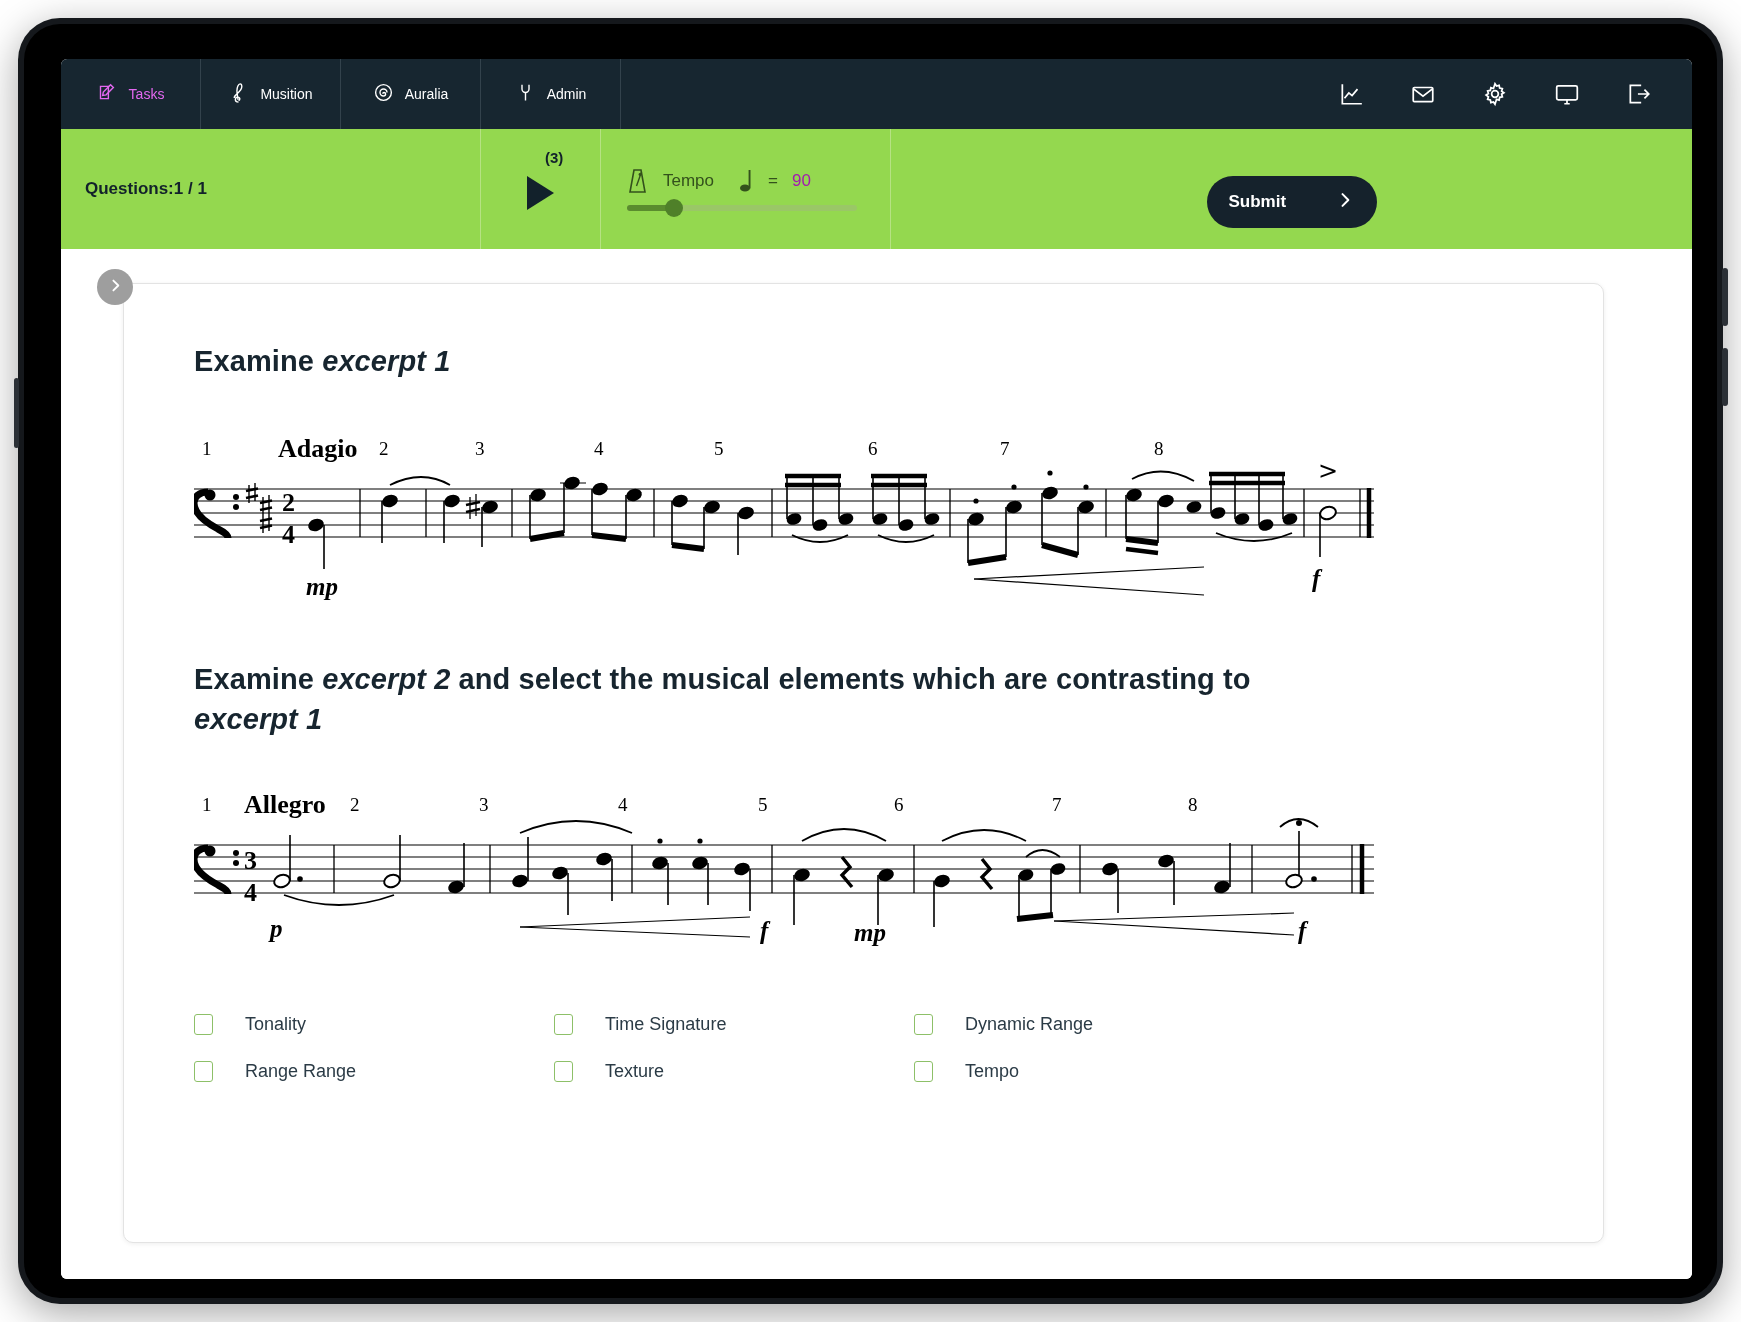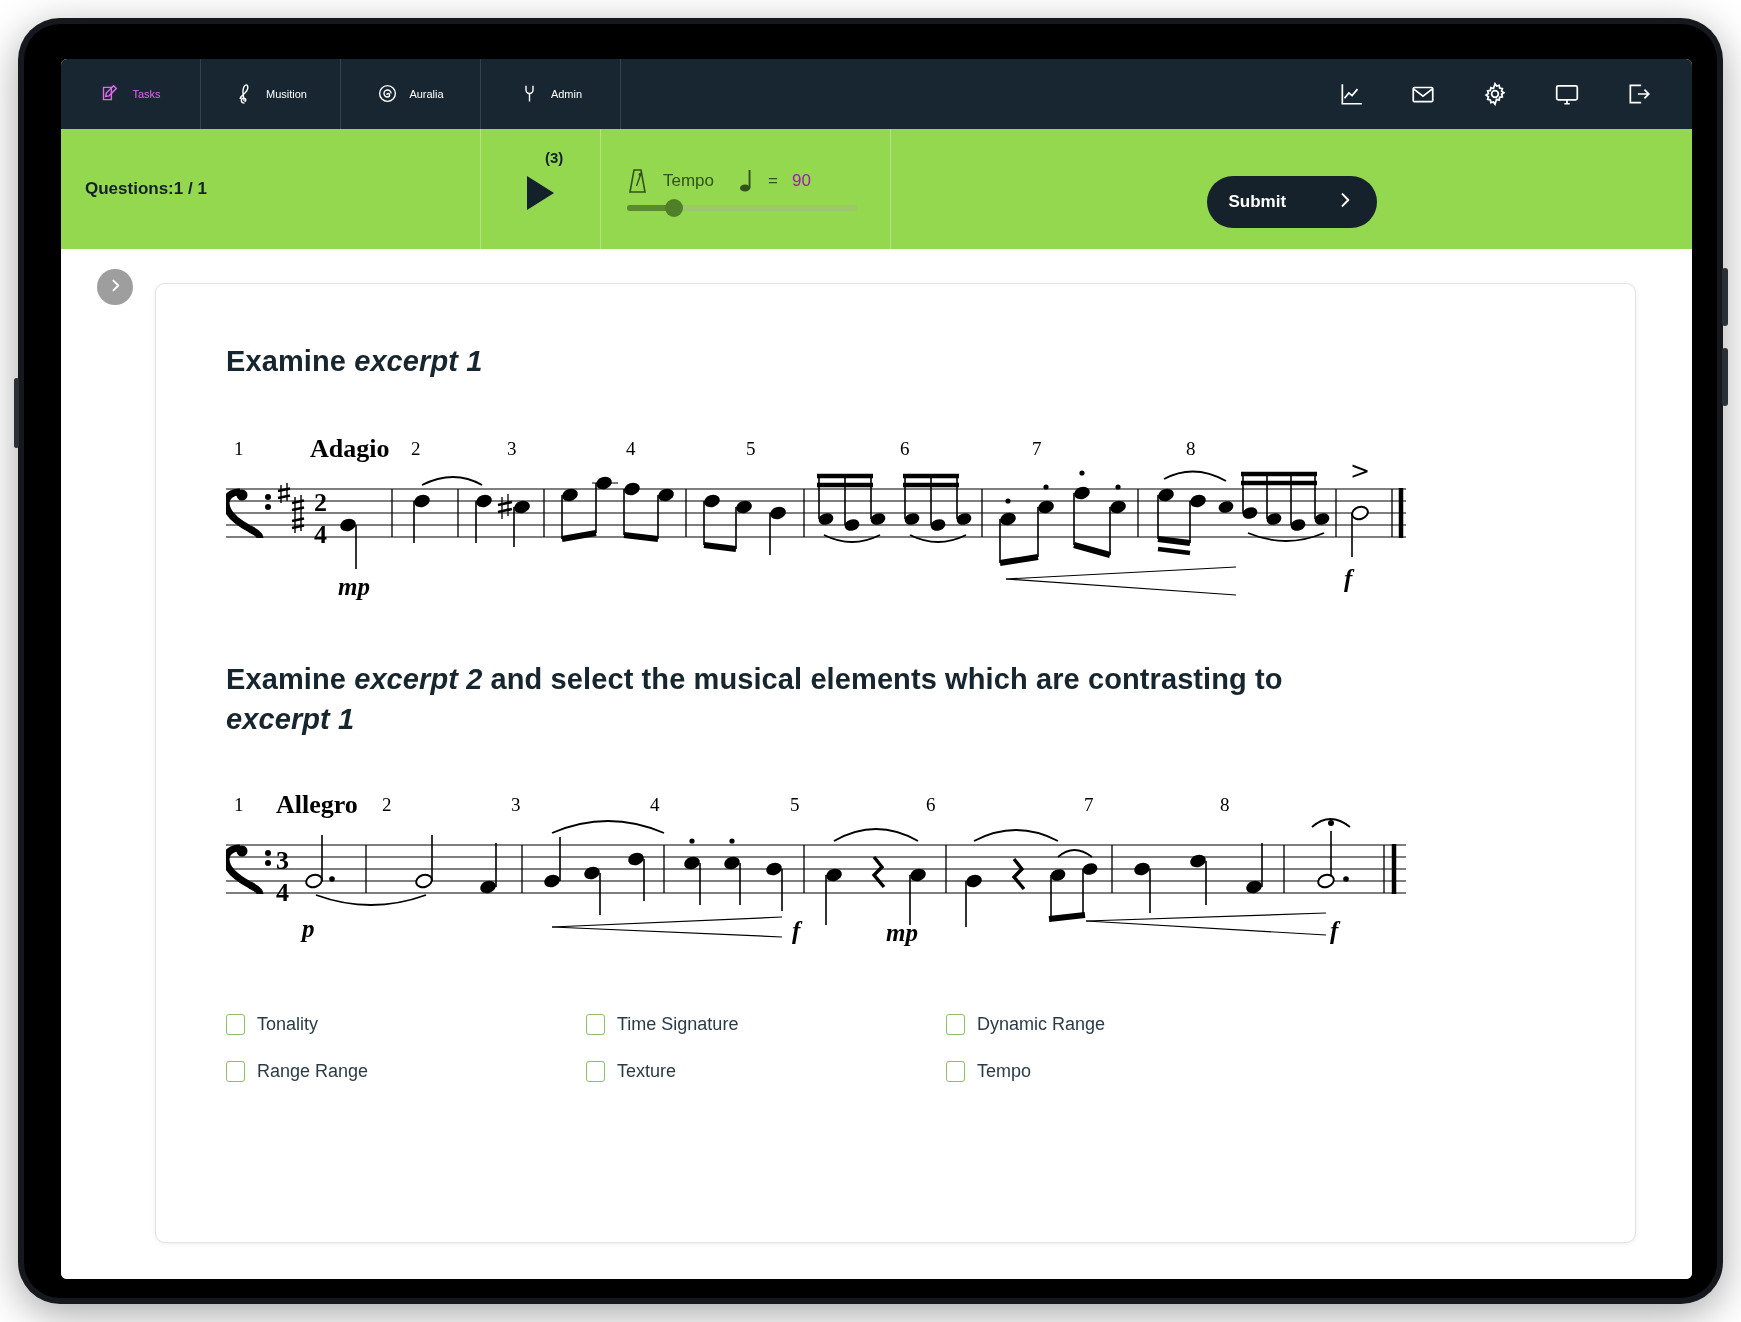--- a/index.html
+++ b/index.html
@@ -53,21 +53,21 @@
     height: 70px;
     background: #172630;
     color: #ffffff;
   }
   .nav-tab {
     display: flex; align-items: center; justify-content: center;
     gap: 11px;
     padding: 0 20px;
     min-width: 140px;
     border-right: 1px solid #33424c;
-    font-size: 11px;
+    font-size: 14px;
     color: #ffffff;
     cursor: pointer;
     white-space: nowrap;
   }
   .nav-tab:first-child { border-left: none; }
   .nav-tab.active { color: #e368f0; }
   .nav-tab.active svg { stroke: #e368f0; }
   .nav-tab svg { stroke: #ffffff; fill: none; stroke-width: 1.6; }
   #nav-spacer { flex: 1 1 auto; border-right: none; }
   #nav-icons {
@@ -182,42 +182,41 @@
   }
   #card {
     position: absolute;
     left: 62px; top: 34px;
     width: 1481px; height: 960px;
     background: #ffffff;
     border: 1px solid #e3e3e3;
     border-radius: 10px;
     box-shadow: 0 1px 5px rgba(0,0,0,.07);
     overflow: hidden;
-    margin-left: 32px;
   }
   #card-inner { padding: 58px 70px 0 70px; }
 
   .q-heading {
     font-size: 29px; font-weight: bold;
     color: #17252f;
     line-height: 1.36;
     letter-spacing: .1px;
   }
   .q-heading .it { font-style: italic; }
 
   .staff-block { margin: 46px 0 0 0; }
 
   
   #options-grid {
     margin-top: 54px;
     display: grid;
     grid-template-columns: 360px 360px 360px;
     row-gap: 26px;
   }
-  .option-row { display: flex; gap: 12px; }
+  .option-row { display: flex; gap: 32px; }
   .option-box {
     width: 19px; height: 21px;
     border: 1.6px solid #8dc068;
     border-radius: 3px;
     background: #ffffff;
     cursor: pointer; flex: none;
   }
   .option-label {
     font-size: 18px; color: #2b3b46;
   }

